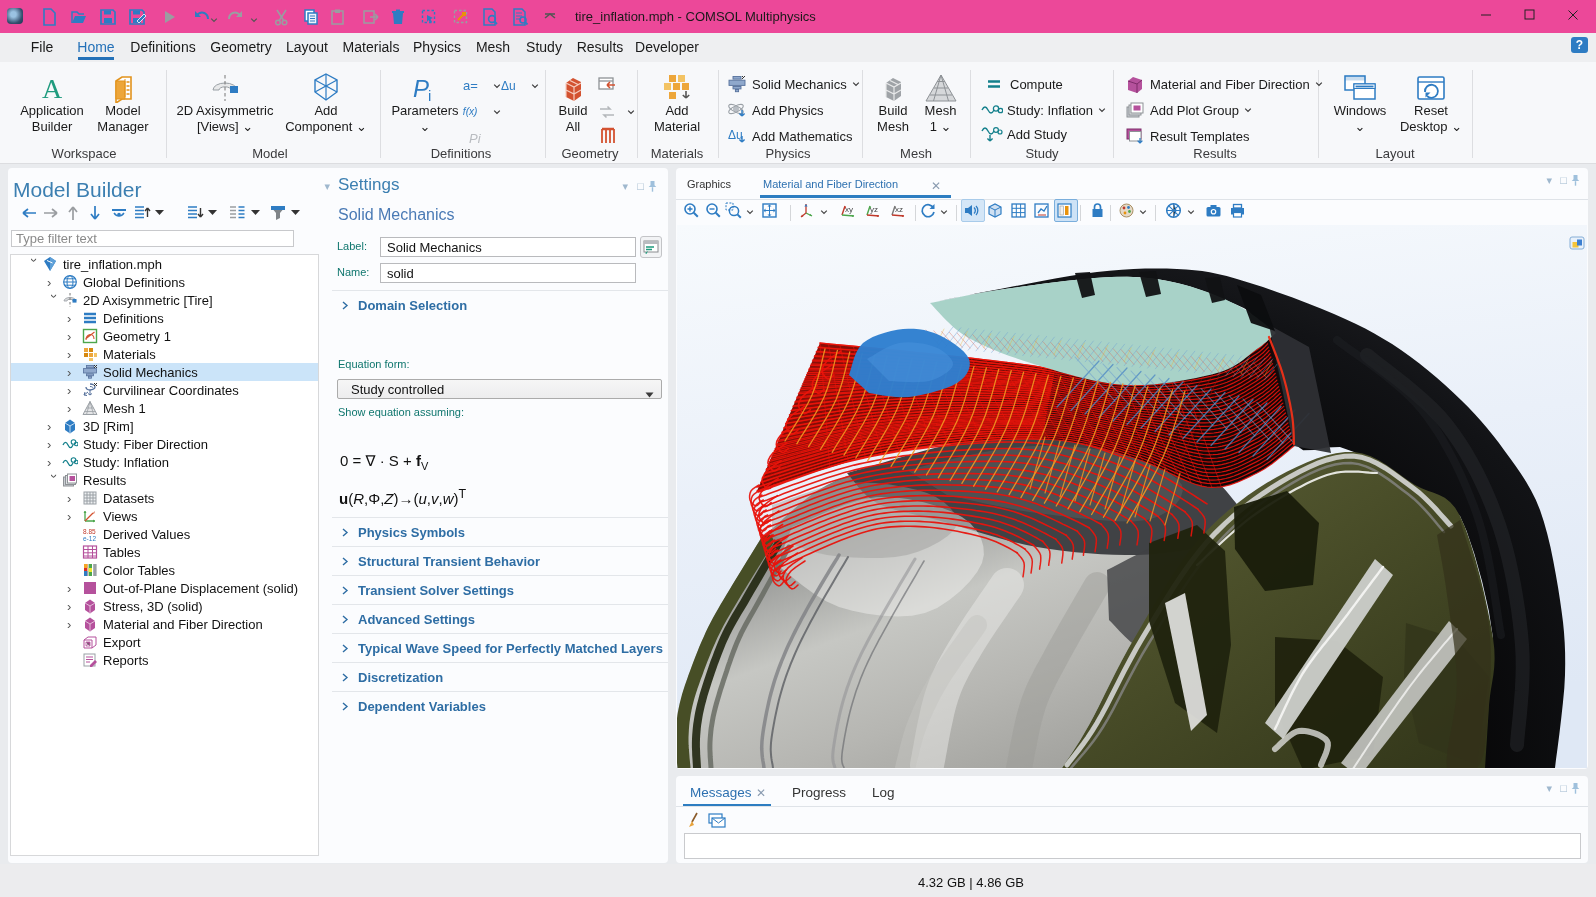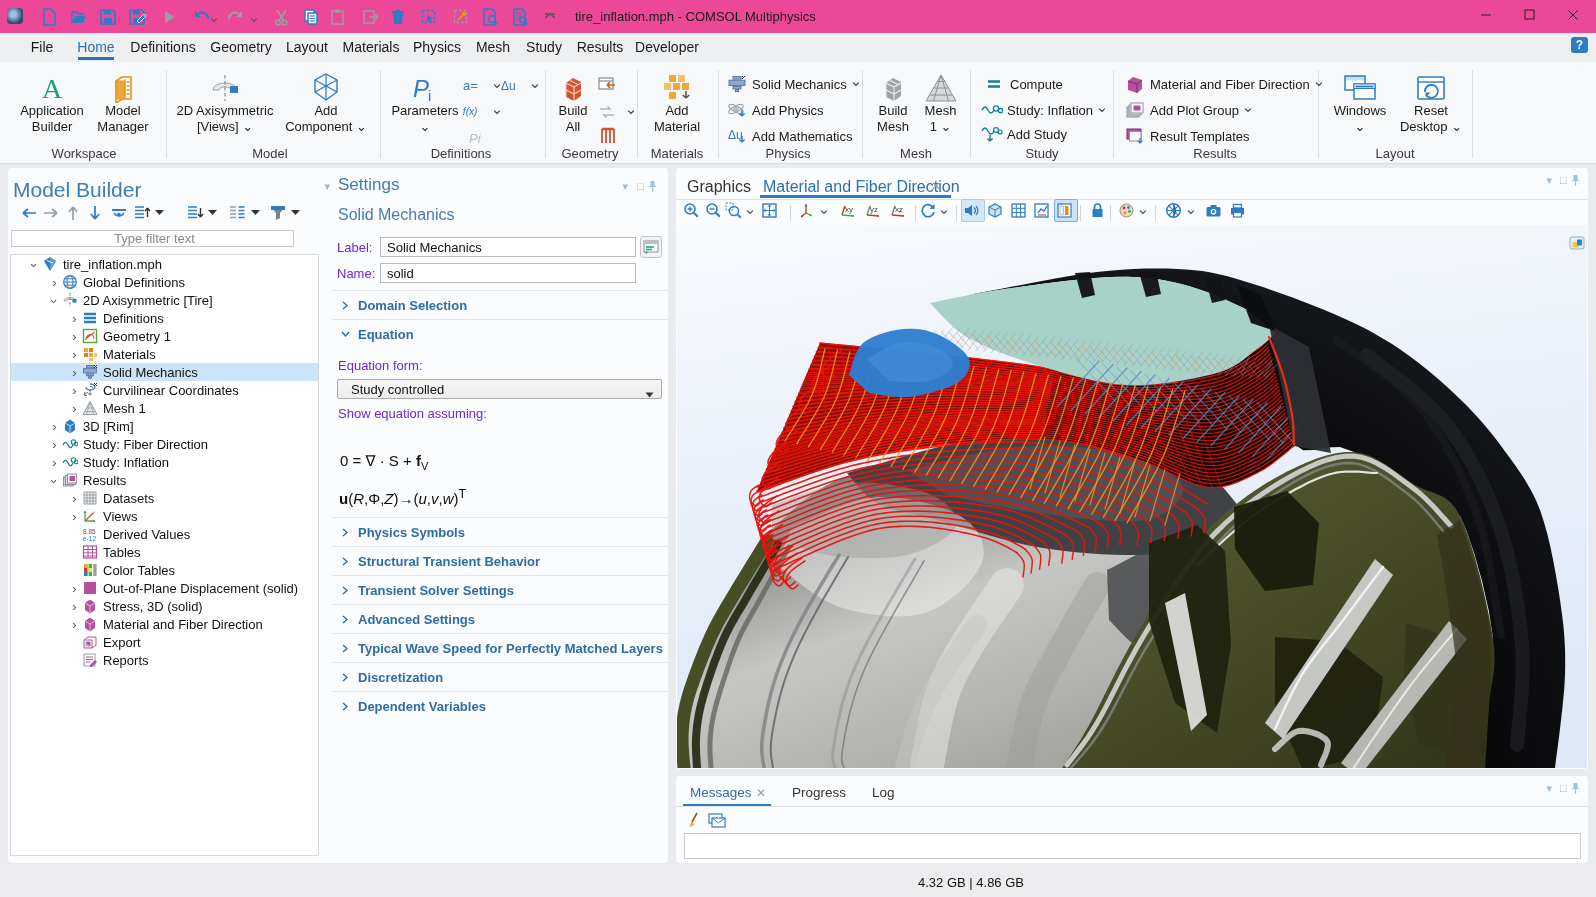--- a/index.html
+++ b/index.html
@@ -27,25 +27,25 @@
 .treebox{position:absolute;left:2px;width:309px;border:1px solid #d7d8da;background:#fff;overflow:hidden;}
 .trow{position:relative;height:18px;display:flex;align-items:center;font-size:13px;color:#111;white-space:nowrap;}
 .trow.sel{background:#cbe4f9;}
 .tchev{width:15px;color:#555;font-size:13px;display:inline-block;flex:none;}
 .tchev.open{transform:rotate(90deg) translateX(1px);width:15px;}
 .ticon{width:16px;height:16px;margin-right:5px;display:inline-flex;}
 .tlab{}
 .sect{height:29px;border-top:1px solid #e3e6ea;display:flex;align-items:center;white-space:nowrap;overflow:hidden;}
 .schev{width:17px;margin-left:9px;display:inline-flex;align-items:center;}
 .stitle{color:#2e6da4;font-size:13px;font-weight:bold;white-space:nowrap;}
-.flab{font-size:13px;color:#6d28d9;}
+.flab{font-size:11px;color:#0f766e;}
 .fin{position:absolute;border:1px solid #b9babd;background:#fff;font-size:13px;color:#111;padding-left:6px;display:flex;align-items:center;}
 .dropdown{position:absolute;left:5px;height:20px;width:325px;border:1px solid #ababab;border-radius:2px;background:linear-gradient(#f6f6f6,#ededee);font-size:13px;color:#111;display:flex;align-items:center;padding-left:13px;}
 .dd-ar{position:absolute;right:7px;top:6px;}
-.gtab{position:absolute;top:10px;font-size:16px;color:#333;}
+.gtab{position:absolute;top:10px;font-size:11px;color:#333;}
 .gtab.active{color:#2d70b0;}
 .gsep{position:absolute;top:3px;width:1px;height:16px;background:#d4d6d9;}
 .ghl{position:absolute;top:-3px;height:23px;background:#d4e6f7;border:1px solid #a8cbea;border-radius:2px;}
 .ghl.sel2{background:#cde2f6;border-color:#7aaedc;}
 .gico{position:absolute;top:0px;width:17px;height:17px;}
 .msgtab{position:absolute;top:9px;font-size:13.5px;color:#333;}
 </style></head>
 <body>
 <div class="titlebar">
     <div style="position:absolute;left:7px;top:8px;width:16px;height:16px;border-radius:4px;background:radial-gradient(circle at 40% 40%, #9ac2e2 0 20%, #35506e 65%, #1c3152 100%);"></div>
@@ -498,21 +498,21 @@
           <path d="M4 9h26" stroke="#2e7cc3" stroke-width="1.4"></path>
           <path d="M11 19a6.5 6.5 0 1 1 2 4" fill="none" stroke="#2e7cc3" stroke-width="1.8"></path>
           <path d="M11.5 24.5v-5h5z" fill="#2e7cc3"></path>
         </svg>
       </div>
       <div class="rbt">Reset</div>
       <div class="rbt">Desktop ⌄</div>
     </div>
   </div>
 
-<div class="panel" style="left:8px;top:168px;width:360px;height:695px;text-align:center;">
+<div class="panel" style="left:8px;top:168px;width:360px;height:695px;">
   <div class="ptitle" style="position:absolute;left:5px;top:10px;font-size:21px;">Model Builder</div>
   <div class="pctl" style="right:38px;">▾</div>
   <div class="pctl" style="right:22px;">□</div>
   <div class="pctl" style="right:8px;"><svg width="11" height="13" viewBox="0 0 11 13">
         <path d="M3.5 1h4v4.2l1.8 1.8H1.7l1.8-1.8z" fill="#9fc0dc"></path>
         <path d="M5.5 7.2v4.5" stroke="#9fc0dc" stroke-width="1.4"></path>
       </svg></div>
   <div class="mb-tool">
       <div style="position:absolute;left:6px;top:0;"><svg width="18" height="18" viewBox="0 0 18 18" style="">
           <path d="M16 9H3m0 0l5-4M3 9l5 4" stroke="#2e7cc3" stroke-width="1.7" fill="none"></path>
@@ -848,28 +848,20 @@
   <div class="flab" style="position:absolute;left:5px;top:98px;">Name:</div>
   <div class="fin" style="left:48px;top:95px;width:256px;height:20px;">solid</div>
   <div style="position:absolute;left:0;top:122px;width:336px;">
     <div class="sect" style="border-top:1px solid #e3e6ea;">
         <span class="schev">
           <svg width="8" height="9" viewBox="0 0 8 9">
             <path d="M2 1l4 3.5L2 8" fill="none" stroke="#2e6da4" stroke-width="1.4"></path>
           </svg>
         </span>
         <span class="stitle">Domain Selection</span>
-      </div>
-    <div class="sect">
-        <span class="schev">
-          <svg width="9" height="8" viewBox="0 0 9 8">
-            <path d="M1 2l3.5 4L8 2" fill="none" stroke="#2e6da4" stroke-width="1.4"></path>
-          </svg>
-        </span>
-        <span class="stitle">Equation</span>
       </div>
   </div>
   <div class="flab" style="position:absolute;left:6px;top:190px;">Equation form:</div>
   <div class="dropdown" style="top:211px;">Study controlled<span class="dd-ar"><svg width="9" height="6" viewBox="0 0 9 6">
           <path d="M0.5 0.5h8L4.5 5.5z" fill="#3a3a3a"></path>
         </svg></span></div>
   <div class="flab" style="position:absolute;left:6px;top:238px;">Show equation assuming:</div>
   <div style="position:absolute;left:8px;top:284px;font-size:15px;color:#111;">0 = ∇ · S + <b>f</b><sub style="font-size:11px;">V</sub></div>
   <div style="position:absolute;left:7px;top:319px;font-size:15px;color:#111;"><b>u</b>(<i>R</i>,Φ,<i>Z</i>)→(<i>u</i>,<i>v</i>,<i>w</i>)<sup>T</sup></div>
   <div style="position:absolute;left:0;top:349px;width:336px;">

